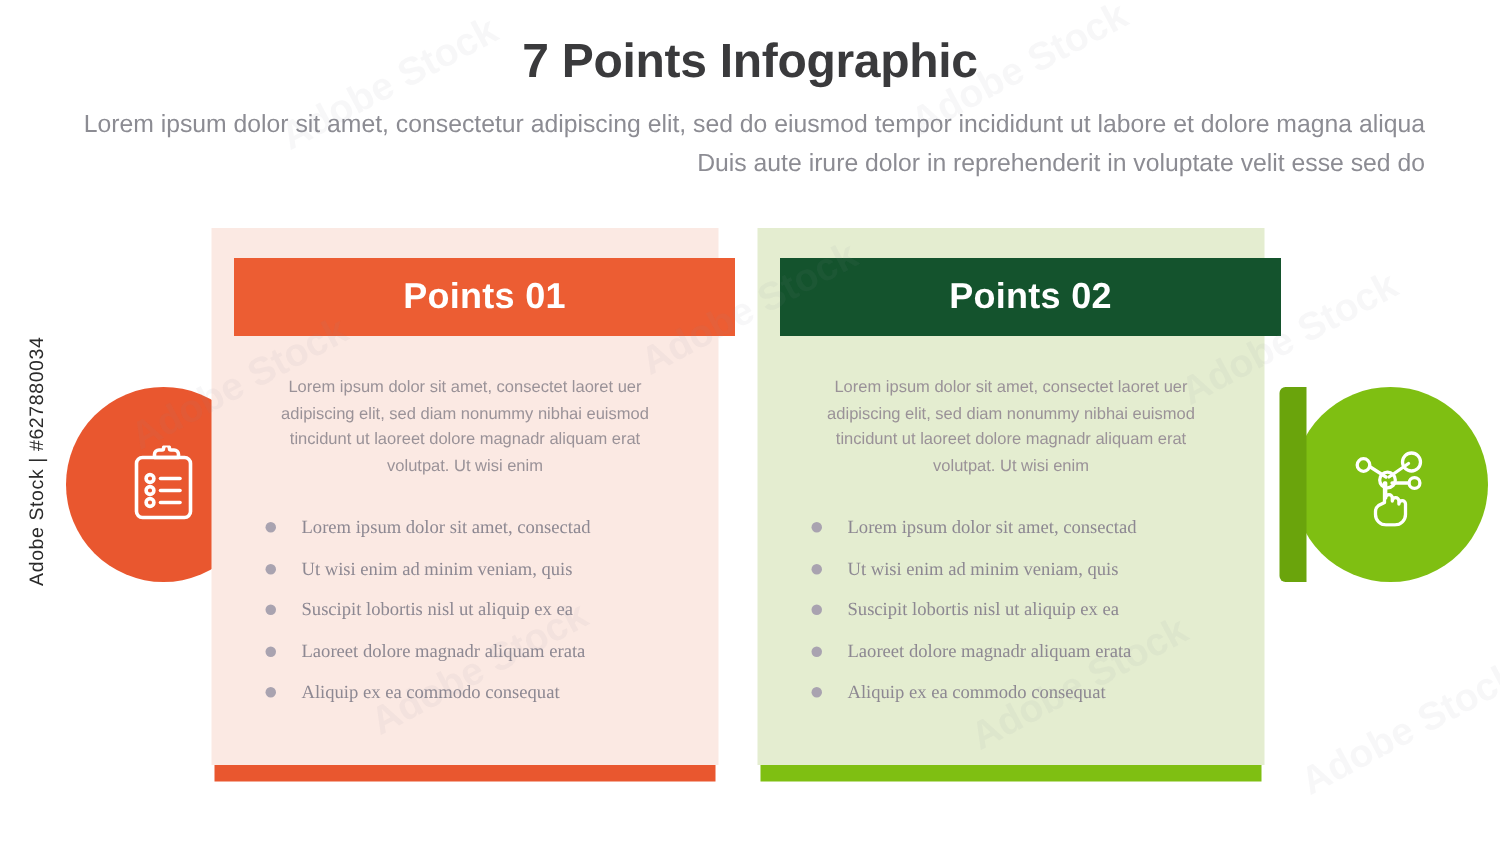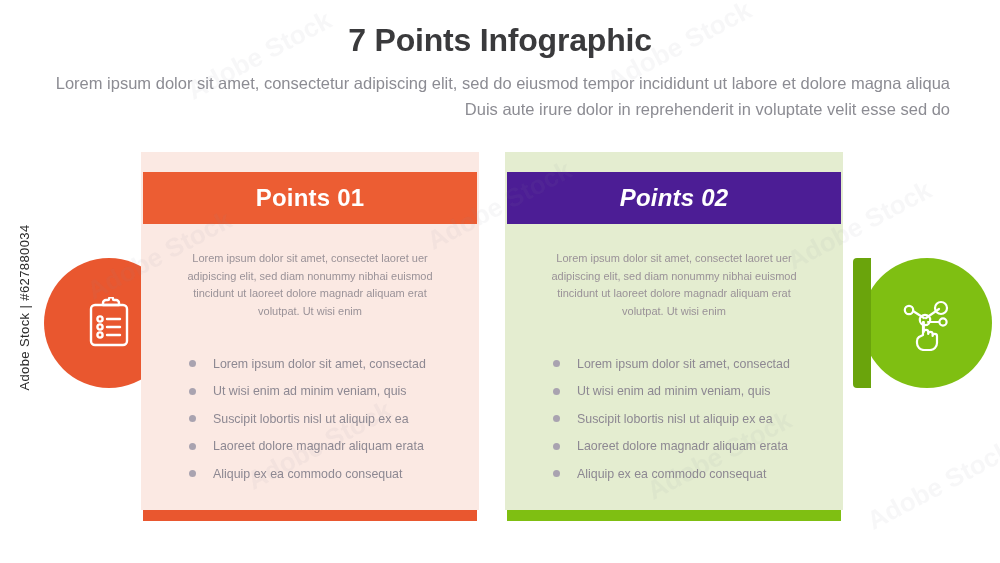--- a/index.html
+++ b/index.html
@@ -109,30 +109,30 @@
     z-index: 2;
   }
   .card-1 { left: 141px; background: #fbe9e3; }
   .card-2 { left: 505px; background: #e4edd0; }
   .card-body-wrap {
     height: 358px;
     position: relative;
   }
   .card-band {
     position: absolute;
-    left: 2px;
+    left: 15px;
     top: 20px;
     width: 334px;
     height: 52px;
     display: flex;
     align-items: center;
     justify-content: center;
   }
   .card-1 .card-band { background: #ec5d33; }
-  .card-2 .card-band { background: #4c1d95; font-style: italic; }
+  .card-2 .card-band { background: #14532d; }
   .card-band-title {
     color: #ffffff;
     font-size: 24px;
     font-weight: bold;
     letter-spacing: 0.2px;
   }
   .card-paragraph {
     position: absolute;
     left: 30px;
     top: 98px;
@@ -140,23 +140,24 @@
     text-align: center;
     font-size: 11px;
     line-height: 17.5px;
     color: #9a9298;
   }
   .card-list {
     position: absolute;
     left: 36px;
     top: 186px;
     width: 290px;
-    margin: 12px;
+    margin: 0;
     padding: 0;
     list-style: none;
+    font-family: Liberation Serif, serif;
   }
   .card-list li {
     display: flex;
     align-items: center;
     height: 27.5px;
     font-size: 12.4px;
     color: #8d8892;
   }
   .bullet {
     width: 7px;

